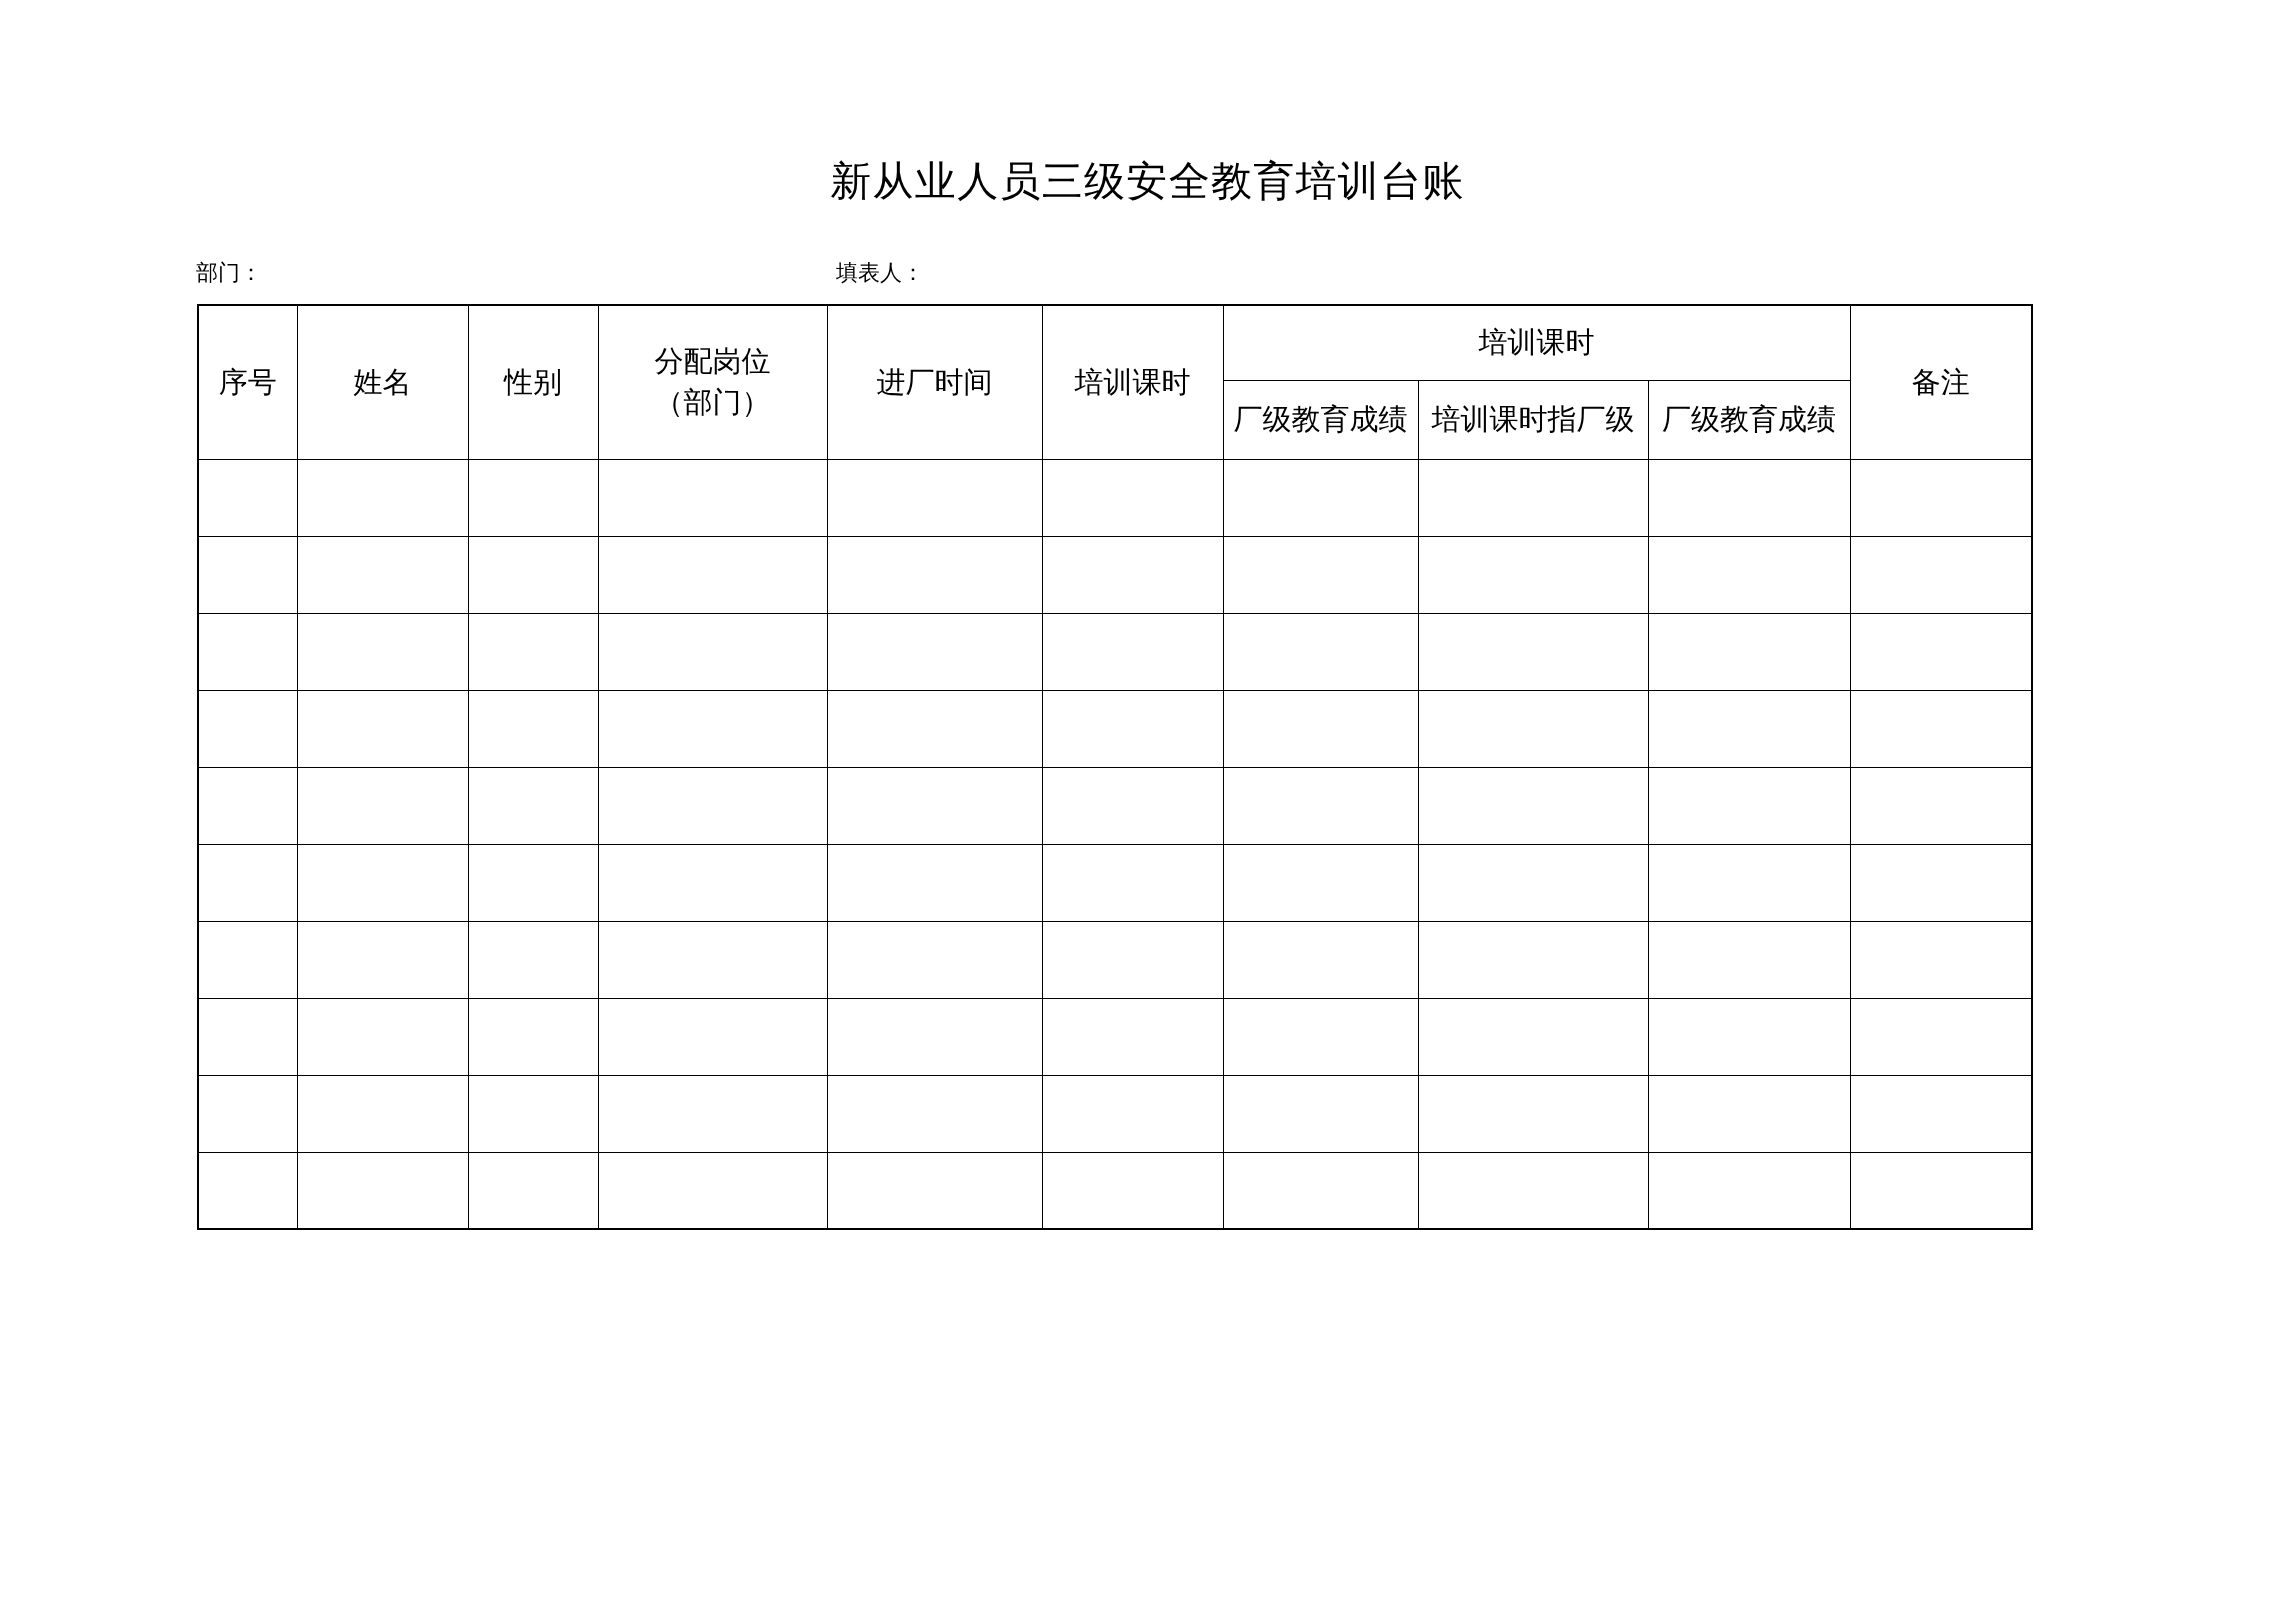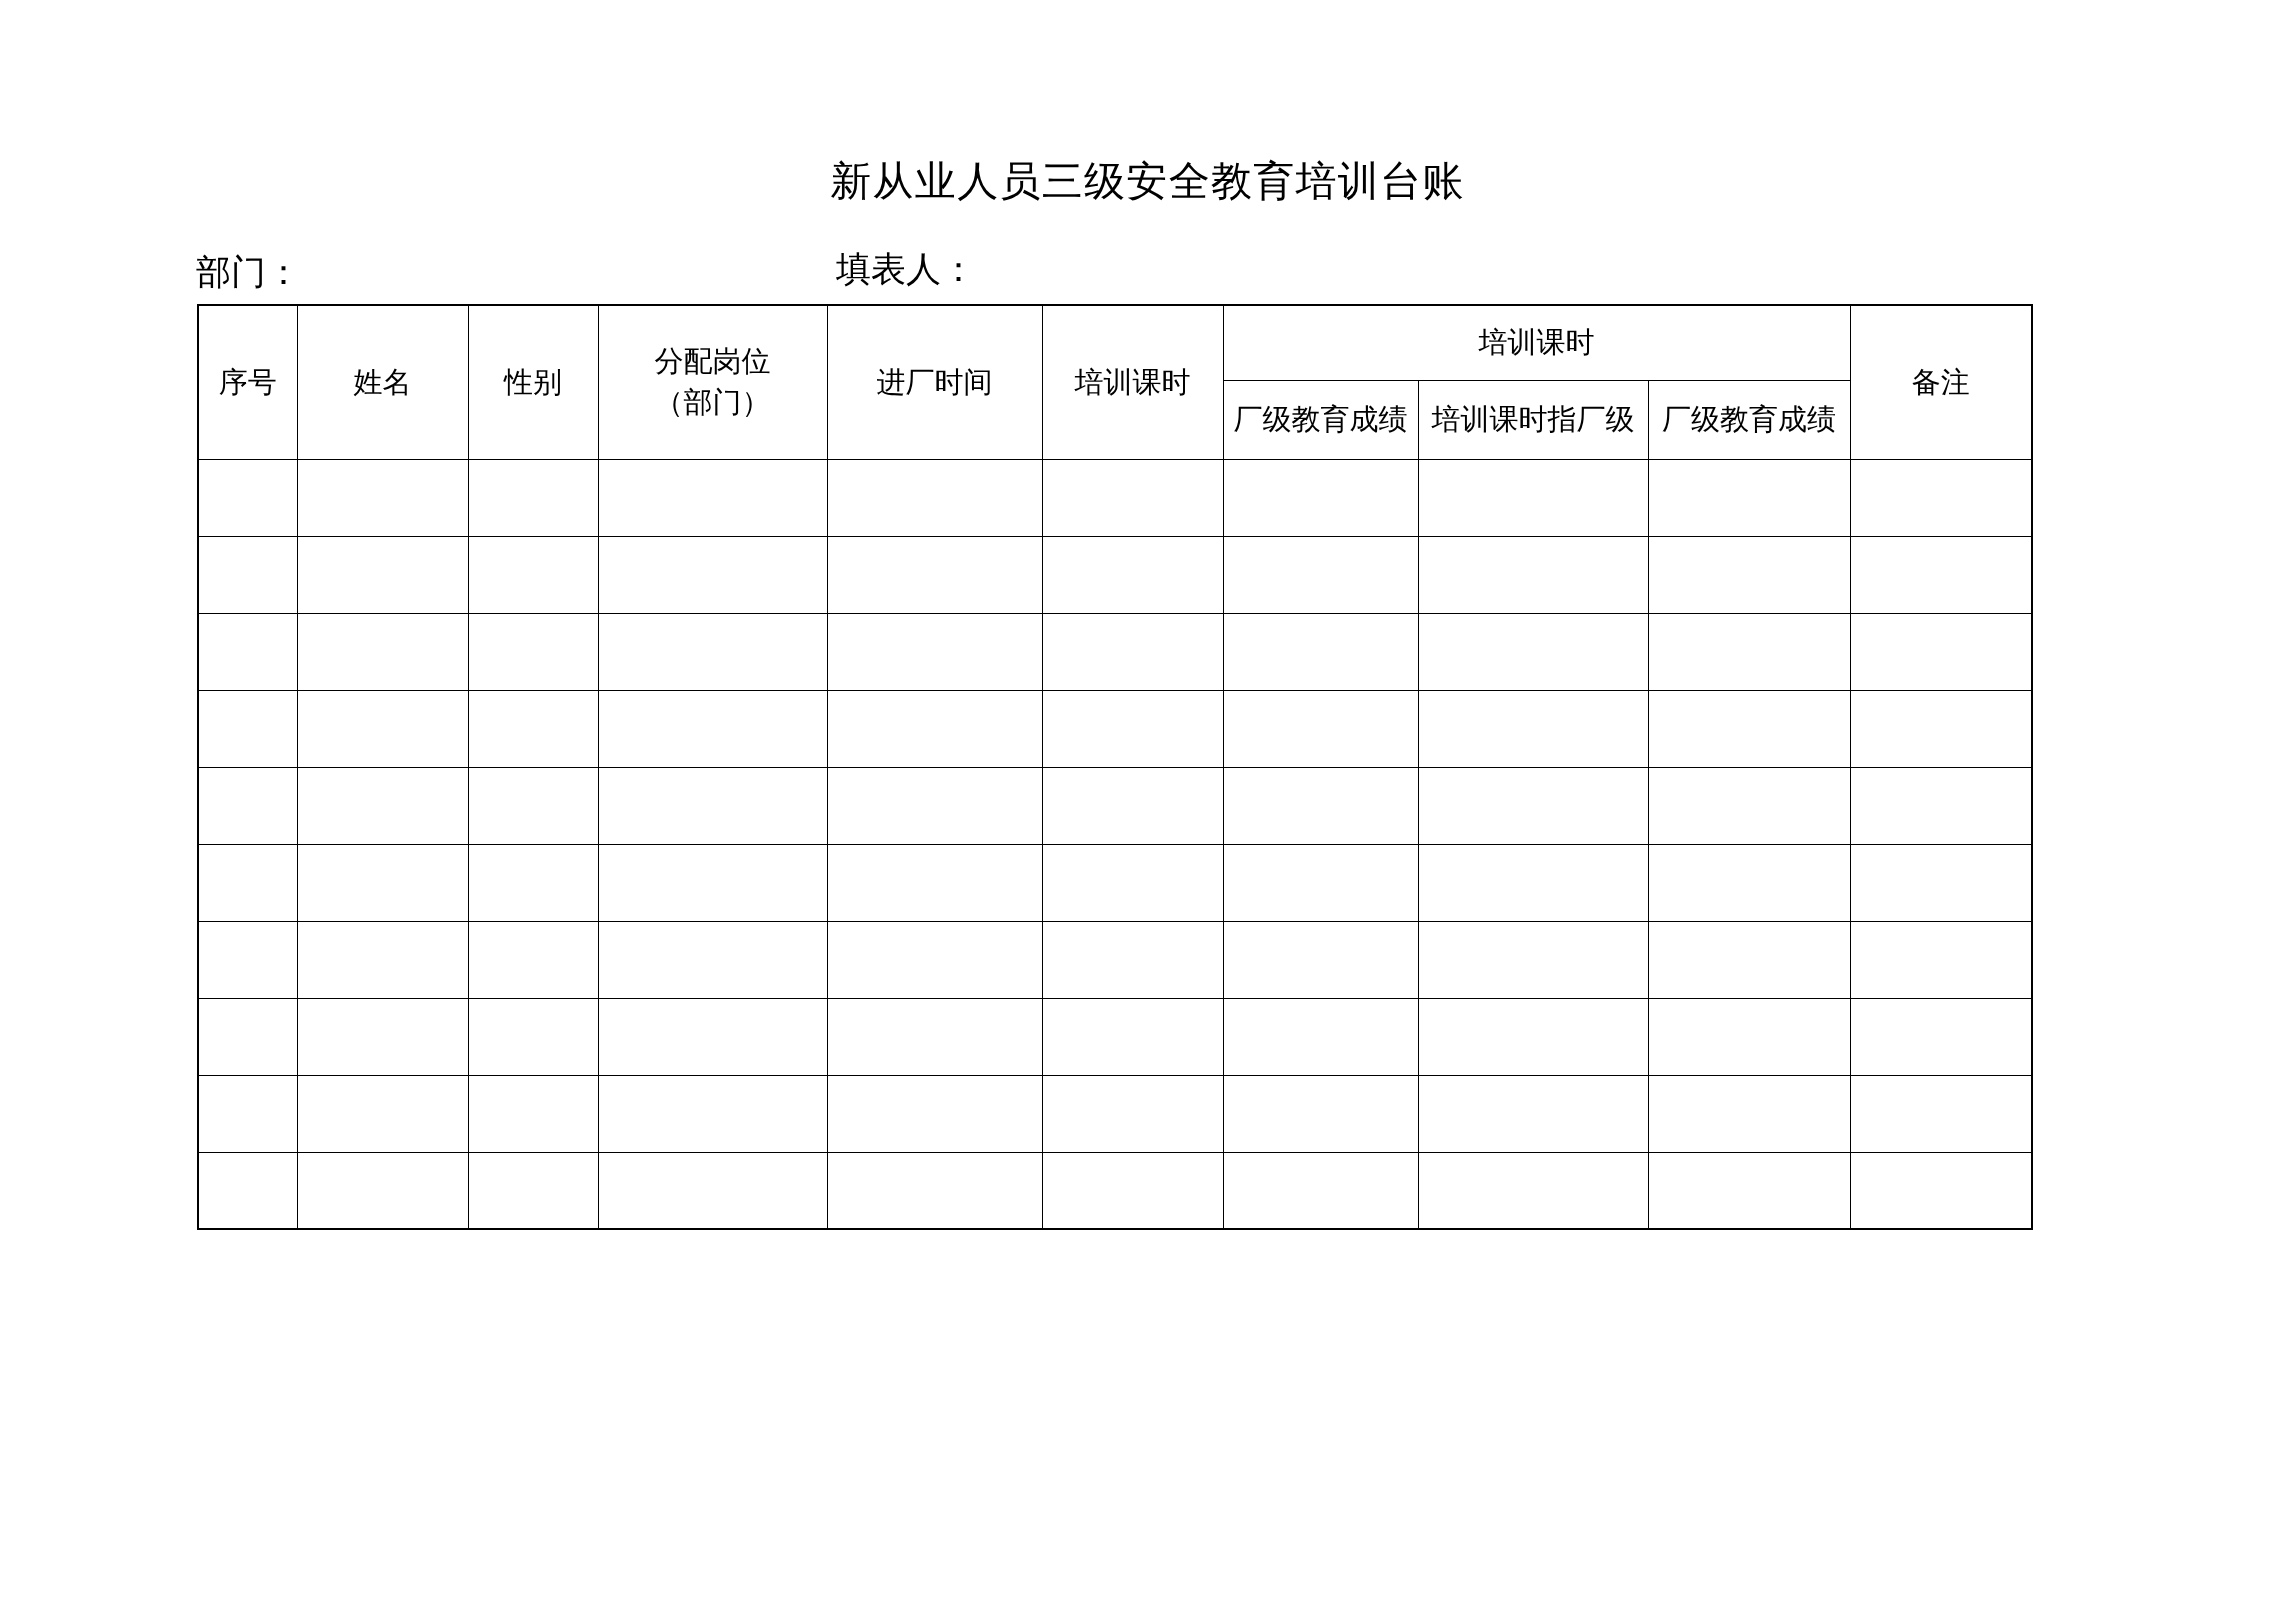--- a/index.html
+++ b/index.html
@@ -27,33 +27,32 @@
     letter-spacing: 1.3px;
     line-height: 56px;
     white-space: nowrap;
   }
   .meta {
     position: absolute;
     top: 253px;
     left: 0;
     width: 100%;
     height: 39px;
-    font-size: 35px;
+    font-size: 22px;
     line-height: 39px;
   }
   .meta .dept {
     position: absolute;
     left: 196px;
     top: 0;
   }
   .meta .filler {
     position: absolute;
     left: 836px;
     top: 0;
-    font-family: Liberation Mono, monospace;
   }
   table.ledger {
     position: absolute;
     left: 197px;
     top: 304px;
     width: 1834px;
     border-collapse: collapse;
     table-layout: fixed;
     border: 2px solid #000000;
   }

